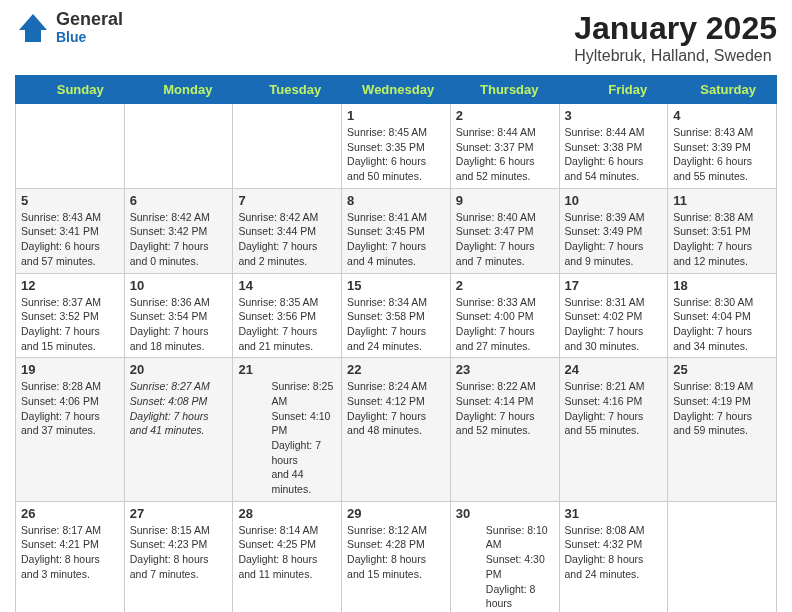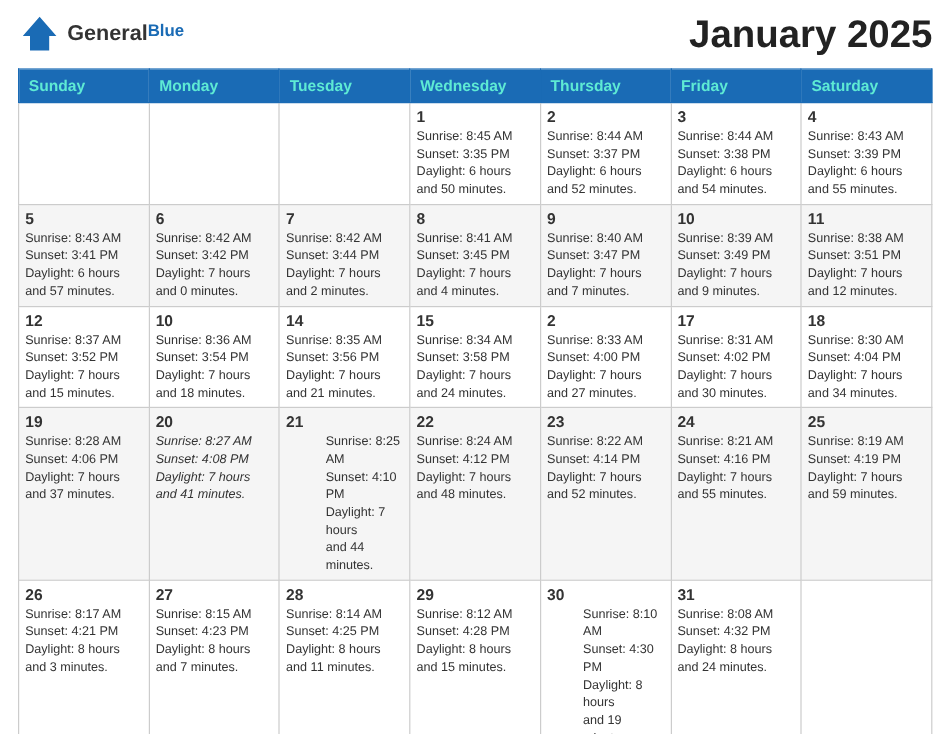--- a/index.html
+++ b/index.html
@@ -16,21 +16,21 @@
       align-items: flex-start;
       margin-bottom: 10px;
     }
     .logo {
       display: flex;
       align-items: center;
       gap: 5px;
     }
     .logo-text {
       display: flex;
-      flex-direction: row;
+      flex-direction: column;
       line-height: 1.1;
     }
     .logo-general {
       font-size: 18px;
       font-weight: bold;
       color: #333;
     }
     .logo-blue {
       font-size: 14px;
       font-weight: bold;
@@ -51,24 +51,24 @@
       font-size: 16px;
       color: #444;
     }
     .calendar {
       width: 100%;
       border-collapse: collapse;
       table-layout: fixed;
     }
     .calendar thead th {
       background: #1a6bb5;
-      color: #5eead4;
-      padding: 6px 8px;
+      color: #bef264;
+      padding: 6px 20px;
       font-size: 13px;
-      text-align: left;
+      text-align: right;
       border: 1px solid #1a6bb5;
     }
     .calendar tbody td {
       vertical-align: top;
       border: 1px solid #ccc;
       padding: 4px 5px;
       min-height: 80px;
       font-size: 10.5px;
       color: #333;
       background: #fff;
@@ -98,20 +98,21 @@
     <svg class="logo-icon" viewBox="0 0 36 36">
       <polygon points="18,4 32,20 26,20 26,32 10,32 10,20 4,20" fill="#1a6bb5"></polygon>
     </svg>
     <div class="logo-text">
       <span class="logo-general">General</span>
       <span class="logo-blue">Blue</span>
     </div>
   </div>
   <div class="title-block">
     <div class="title-month">January 2025</div>
+    <div class="title-location">Hyltebruk, Halland, Sweden</div>
   </div>
 </div>
 
 <table class="calendar">
   <thead>
     <tr>
     <th>Sunday</th>
         <th>Monday</th>
         <th>Tuesday</th>
         <th>Wednesday</th>

